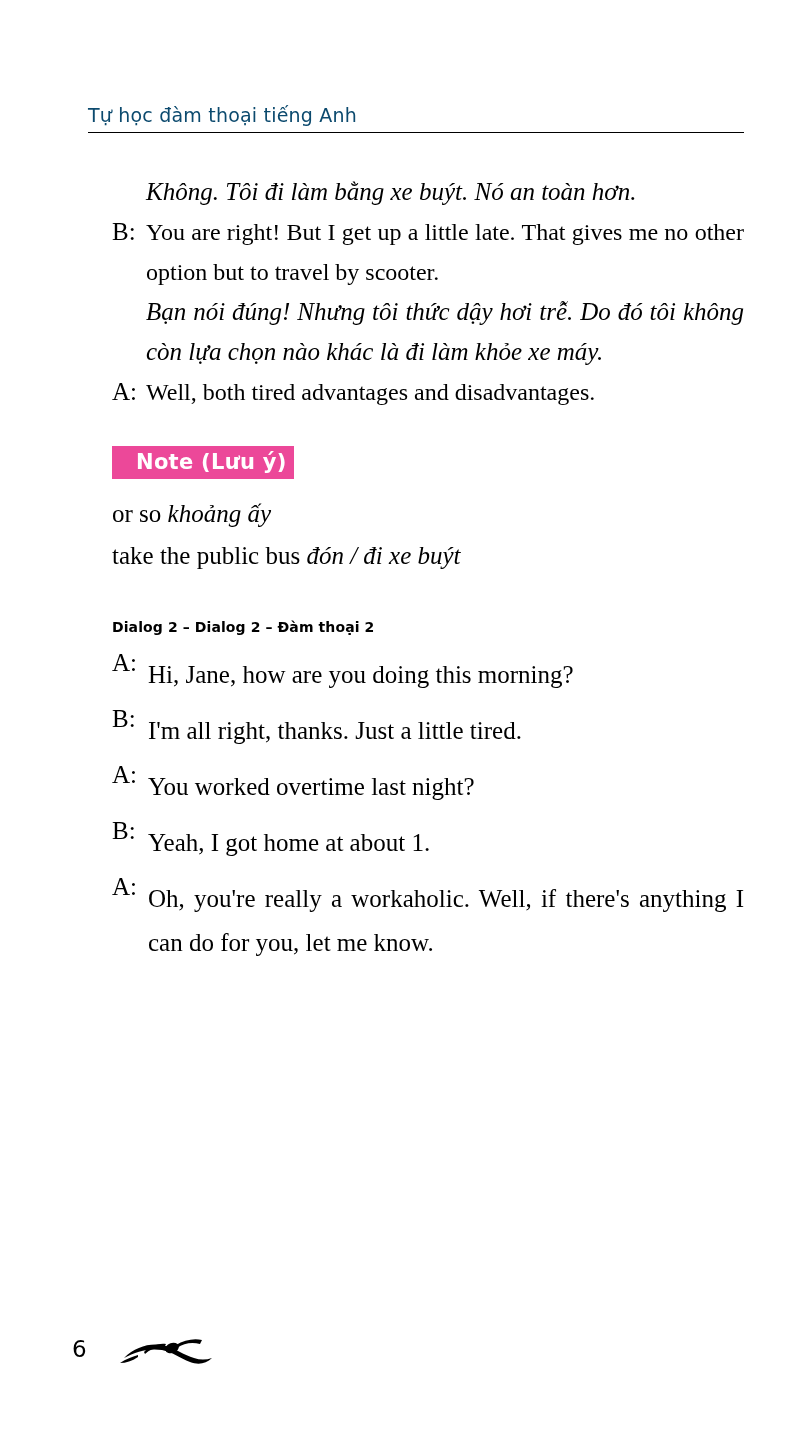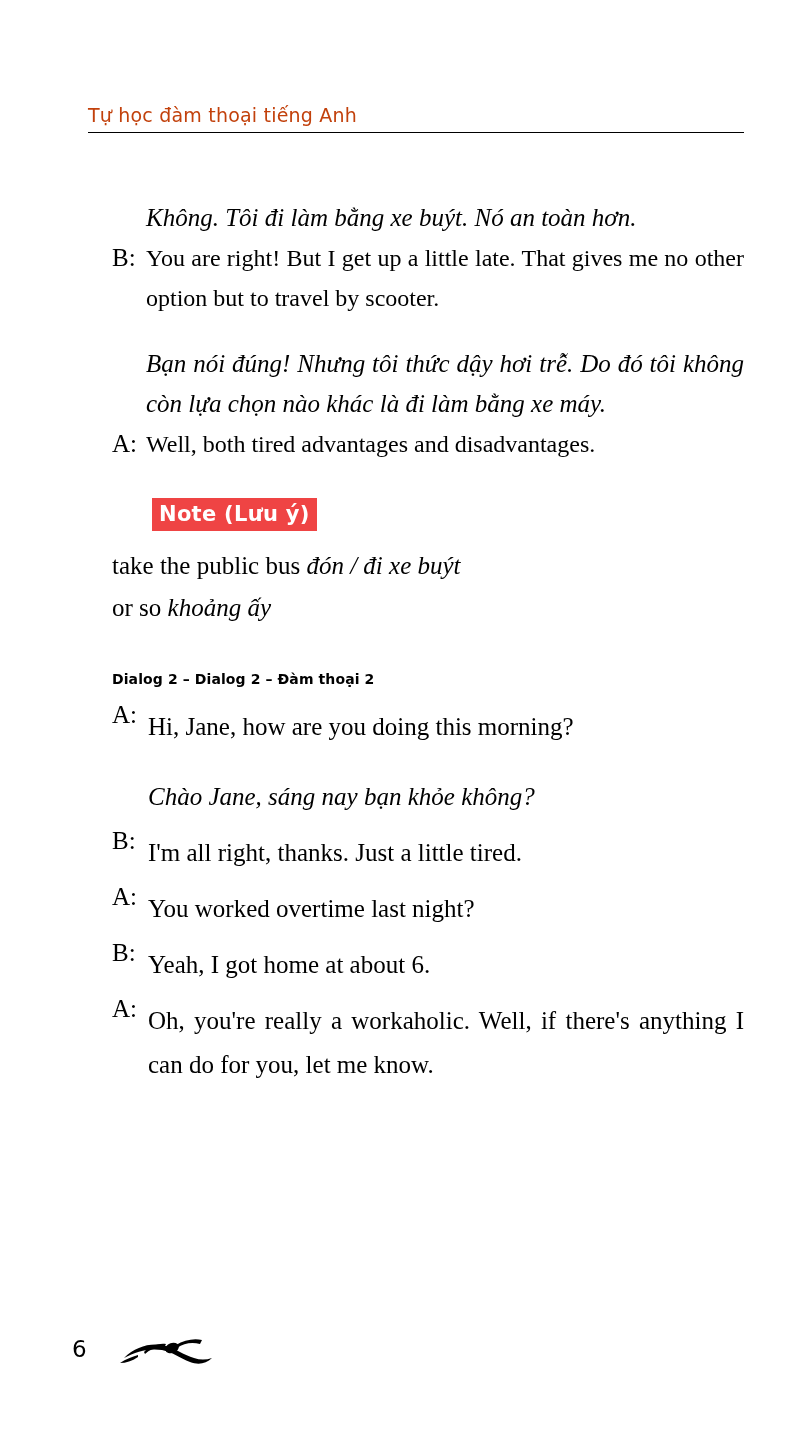--- a/index.html
+++ b/index.html
@@ -27,21 +27,21 @@
   .running-head {
     position: absolute;
     left: 88px;
     top: 104px;
     width: 656px;
   }
   .running-head .rh-text {
     font-family: "DejaVu Sans", sans-serif;
     font-size: 19px;
     letter-spacing: 0.2px;
-    color: #c2410c;
+    color: #0c4a6e;
     display: block;
     padding-bottom: 6px;
   }
   .running-head .rh-rule {
     display: block;
     border-bottom: 1.6px solid #000;
     width: 656px;
   }
 
   
@@ -74,40 +74,39 @@
   }
   .turn-text.en {
     font-style: normal;
   }
   .indent-block {
     font-size: 25px;
     line-height: 40px;
     text-align: justify;
     margin-left: 34px;
   }
-  .indent-block.vi { font-style: italic; margin-top: 26px; }
+  .indent-block.vi { font-style: italic; }
 
   .no-justify { text-align: left; }
 
   
   .note-wrap {
     margin-top: 34px;
     margin-left: 0;
   }
   .note-badge {
     display: inline-block;
-    background: #ef4444;
+    background: #ec4899;
     color: #fff;
     font-family: "DejaVu Sans", sans-serif;
     font-weight: bold;
     font-size: 21px;
     line-height: 1.25;
-    padding: 3px 7px 4px 7px;
+    padding: 3px 7px 4px 24px;
     letter-spacing: 0.3px;
-    margin-left: 40px;
   }
   .note-list {
     margin-top: 14px;
   }
   .note-line {
     font-size: 25px;
     line-height: 42px;
     font-family: "Liberation Serif", serif;
   }
   .note-line .vi {
@@ -166,62 +165,61 @@
   </div>
 
   <div class="content">
 
     <div class="indent-block vi">Không. Tôi đi làm bằng xe buýt. Nó an toàn hơn.</div>
 
     <div class="turn">
       <div class="speaker">B:</div>
       <div class="turn-text en">You are right! But I get up a little late. That gives me no other option but to travel by scooter.</div>
     </div>
-    <div class="indent-block vi">Bạn nói đúng! Nhưng tôi thức dậy hơi trễ. Do đó tôi không còn lựa chọn nào khác là đi làm bằng xe máy.</div>
+    <div class="indent-block vi">Bạn nói đúng! Nhưng tôi thức dậy hơi trễ. Do đó tôi không còn lựa chọn nào khác là đi làm khỏe xe máy.</div>
 
     <div class="turn">
       <div class="speaker">A:</div>
       <div class="turn-text en no-justify">Well, both tired advantages and disadvantages.</div>
     </div>
 
     <div class="note-wrap">
       <span class="note-badge">Note (Lưu ý)</span>
       <div class="note-list">
         <div class="note-line">
+          <span>or so </span><span class="vi">khoảng ấy</span>
+        </div>
+        <div class="note-line">
           <span>take the public bus </span><span class="vi">đón / đi xe buýt</span>
         </div>
-        <div class="note-line">
-          <span>or so </span><span class="vi">khoảng ấy</span>
-        </div>
       </div>
     </div>
 
     <div class="dialog-heading">Dialog 2 – Dialog 2 – Đàm thoại 2</div>
 
     <div class="d2">
 
       <div class="turn">
         <div class="speaker">A:</div>
         <div class="turn-text en">Hi, Jane, how are you doing this morning?</div>
       </div>
-      <div class="indent-block vi">Chào Jane, sáng nay bạn khỏe không?</div>
 
       <div class="turn">
         <div class="speaker">B:</div>
         <div class="turn-text en">I'm all right, thanks. Just a little tired.</div>
       </div>
 
       <div class="turn">
         <div class="speaker">A:</div>
         <div class="turn-text en">You worked overtime last night?</div>
       </div>
 
       <div class="turn">
         <div class="speaker">B:</div>
-        <div class="turn-text en">Yeah, I got home at about 6.</div>
+        <div class="turn-text en">Yeah, I got home at about 1.</div>
       </div>
 
       <div class="turn">
         <div class="speaker">A:</div>
         <div class="turn-text en last-para">Oh, you're really a workaholic. Well, if there's anything I can do for you, let me know.</div>
       </div>
 
     </div>
   </div>
 

